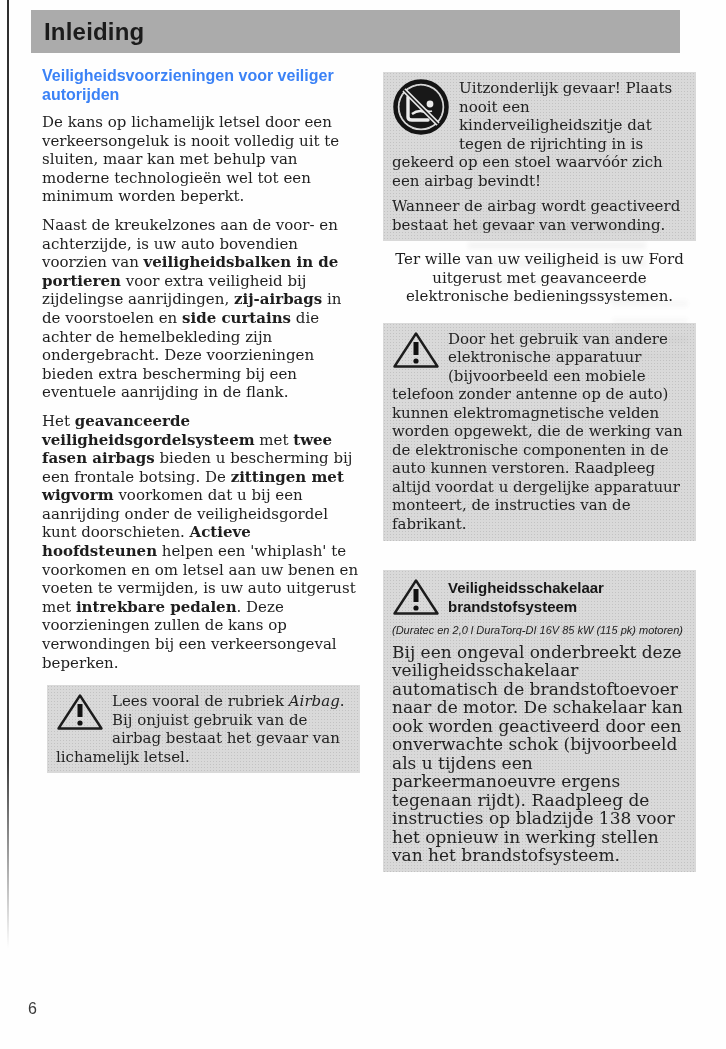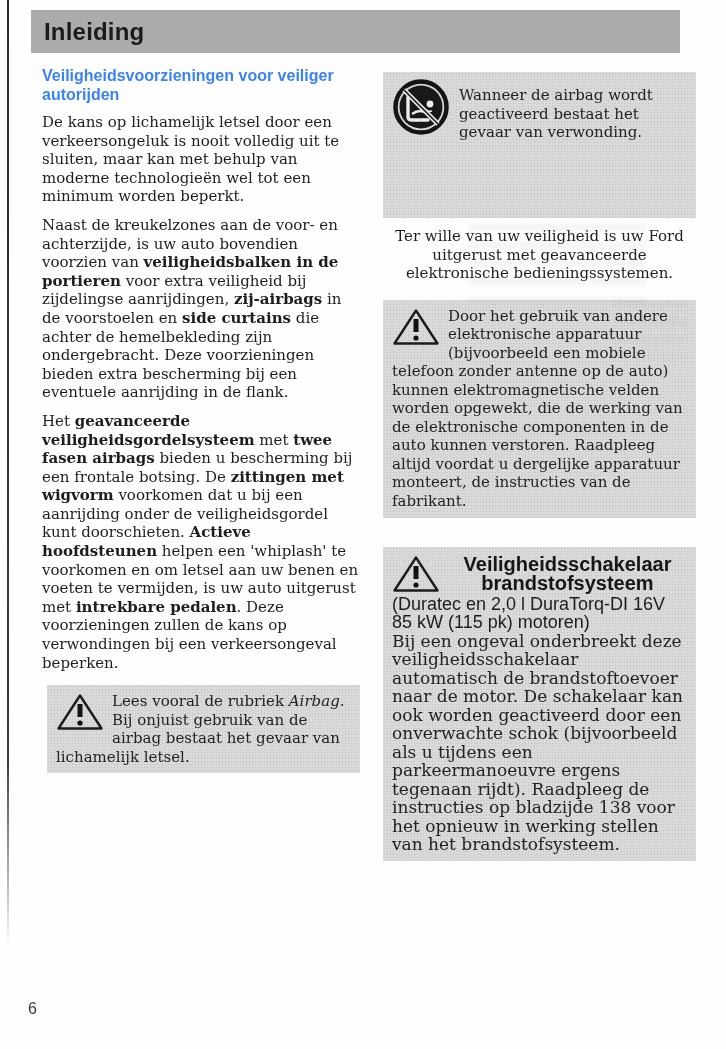--- a/index.html
+++ b/index.html
@@ -73,29 +73,29 @@
 
   
   .tri-icon{float:left;width:48px;height:38px;margin:1px 8px 0 0;}
   .tri-icon svg{display:block;}
   .seat-icon{float:left;width:58px;height:56px;margin:0 9px 0 0;}
   .seat-icon svg{display:block;}
 
   
   .boxtitle{
     font-family:"Liberation Sans", sans-serif;
-    font-weight:700;font-size:20px;line-height:19px;color:#161616;
+    font-weight:700;font-size:15px;line-height:19px;color:#161616;
     padding-top:1px;
-    text-align:center;
   }
   .boxsub{
     clear:left;
     font-family:"Liberation Sans", sans-serif;
-    font-weight:400;font-size:18px;line-height:18px;color:#1d1d1d;
+    font-weight:400;font-size:11px;line-height:24px;color:#1d1d1d;
     margin-top:2px;
+    font-style:italic;
   }
   .box3 p.body3{margin:1px 0 0 0;font-size:17px;line-height:18.5px;}
 
   
   .page-number{
     position:absolute;left:28px;top:1000px;
     font-family:"Liberation Sans", sans-serif;
     font-size:16px;color:#3a3a3a;
   }
 
@@ -150,20 +150,21 @@
           <circle cx="29" cy="28" r="25.5" fill="none" stroke="#141414" stroke-width="4.5"></circle>
           <circle cx="29" cy="28" r="21.5" fill="#181818"></circle>
           <path d="M16 18 L16 38 Q16 41 20 41 L36 41" fill="none" stroke="#ececec" stroke-width="3.4" stroke-linecap="round"></path>
           <path d="M20 35 Q28 29 37 35" fill="none" stroke="#ececec" stroke-width="2.4"></path>
           <circle cx="38" cy="25" r="3.4" fill="#ececec"></circle>
           <path d="M34 31 q3 2 6 1" fill="none" stroke="#ececec" stroke-width="1.8"></path>
           <line x1="12" y1="11" x2="46" y2="45" stroke="#e8e8e8" stroke-width="4.6"></line>
           <line x1="12" y1="11" x2="46" y2="45" stroke="#181818" stroke-width="1.6"></line>
         </svg>
       </span>
+      <p>Uitzonderlijk gevaar! Plaats nooit een kinderveiligheidszitje dat tegen de rijrichting in is gekeerd op een stoel waarvóór zich een airbag bevindt!</p>
       <p class="mt">Wanneer de airbag wordt geactiveerd bestaat het gevaar van verwonding.</p>
     </aside>
 
     <p class="intro">Ter wille van uw veiligheid is uw Ford uitgerust met geavanceerde elektronische bedieningssystemen.</p>
 
     <aside class="warnbox box2">
       <span class="tri-icon">
         <svg width="48" height="38" viewBox="0 0 48 38">
           <path d="M24 2.5 L45.5 35.5 L2.5 35.5 Z" fill="none" stroke="#1c1c1c" stroke-width="2.4" stroke-linejoin="round"></path>
           <path d="M24 11 L24 24" stroke="#111" stroke-width="5" stroke-linecap="butt"></path>

